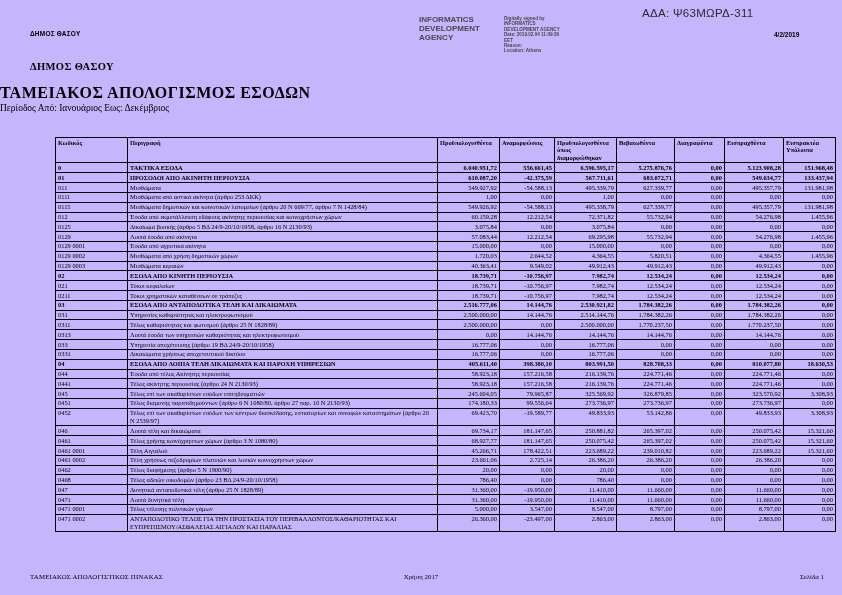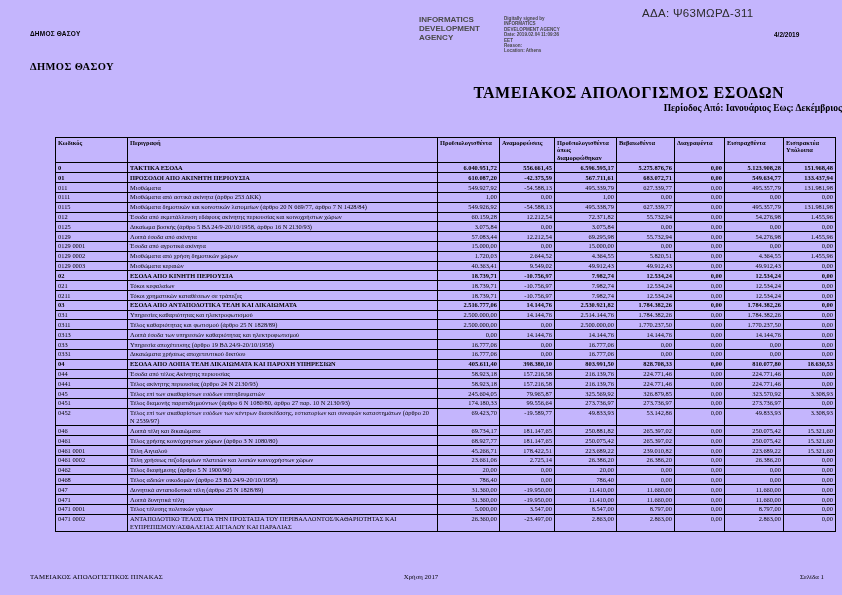--- a/index.html
+++ b/index.html
@@ -9,22 +9,22 @@
     margin:0 auto;box-shadow:0 0 4px rgba(0,0,0,.4);
   }
   .abs{position:absolute;}
   #muni-small{left:30px;top:30px;font-size:6.5px;font-weight:bold;letter-spacing:.2px;font-family:"Liberation Sans",sans-serif;}
   #ada{left:642px;top:7px;font-size:11.5px;color:#2b2b2b;font-family:"Liberation Sans",sans-serif;letter-spacing:.3px;}
   #print-date{left:774px;top:31px;font-size:6.5px;font-weight:bold;font-family:"Liberation Sans",sans-serif;}
   #sig-block{left:399px;top:16px;display:flex;gap:21px;margin-left:20px;}
   #sig-agency{width:64px;font-size:8px;line-height:1.12;color:#4a4a4a;font-family:"Liberation Sans",sans-serif;font-weight:bold;}
   #sig-stamp{width:70px;font-size:4.6px;line-height:1.18;color:#4a4a4a;font-family:"Liberation Sans",sans-serif;font-weight:bold;}
   #muni-bold{left:30px;top:61px;font-size:10.5px;font-weight:bold;letter-spacing:.4px;}
-  #doc-title{left:0;top:84px;width:784px;text-align:right;font-size:16px;font-weight:bold;letter-spacing:.5px;}
-  #doc-subtitle{left:0;top:103px;width:842px;text-align:right;font-size:9.5px;font-weight:bold;}
+  #doc-title{left:0;top:84px;width:784px;text-align:left;font-size:16px;font-weight:bold;letter-spacing:.5px;}
+  #doc-subtitle{left:0;top:103px;width:842px;text-align:left;font-size:9.5px;font-weight:normal;}
   #report-table{left:55px;top:137px;width:780px;border-collapse:collapse;table-layout:fixed;
     font-size:6.4px;line-height:1.22;}
   #report-table th,#report-table td{border:0.8px solid #000;vertical-align:top;padding:0.5px 2px;overflow:hidden;}
   #report-table th{font-weight:bold;text-align:left;height:22px;}
   #report-table td.num{text-align:right;white-space:nowrap;}
   #report-table td.code{white-space:nowrap;}
   #report-table tr.lvl-top td{font-weight:bold;}
   #footer-left{left:30px;top:573px;font-size:6.8px;letter-spacing:.2px;}
   #footer-center{left:0;top:573px;width:842px;text-align:center;font-size:6.8px;}
   #footer-right{left:800px;top:573px;font-size:6.8px;}

